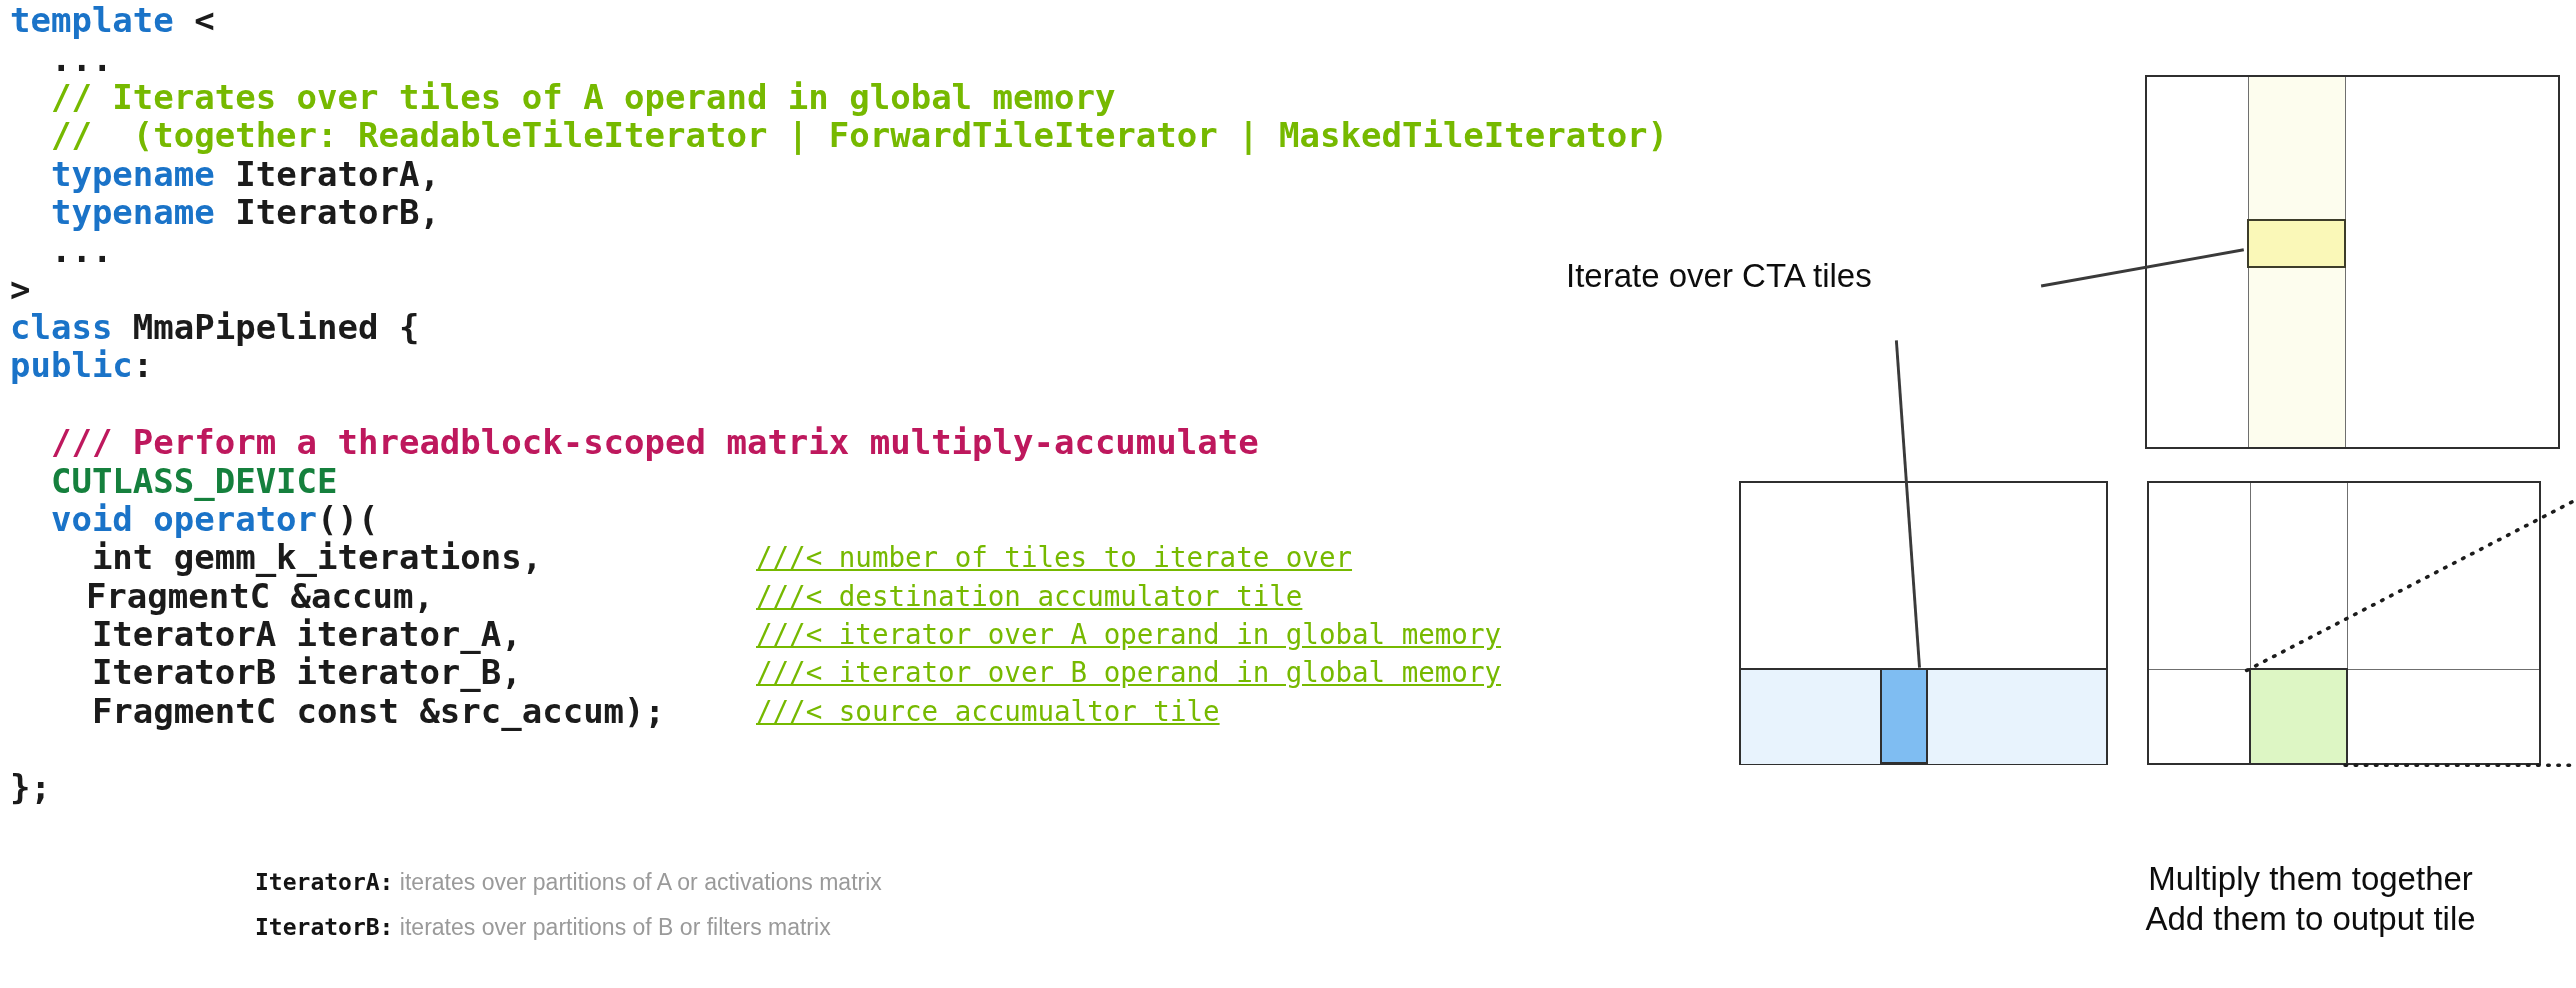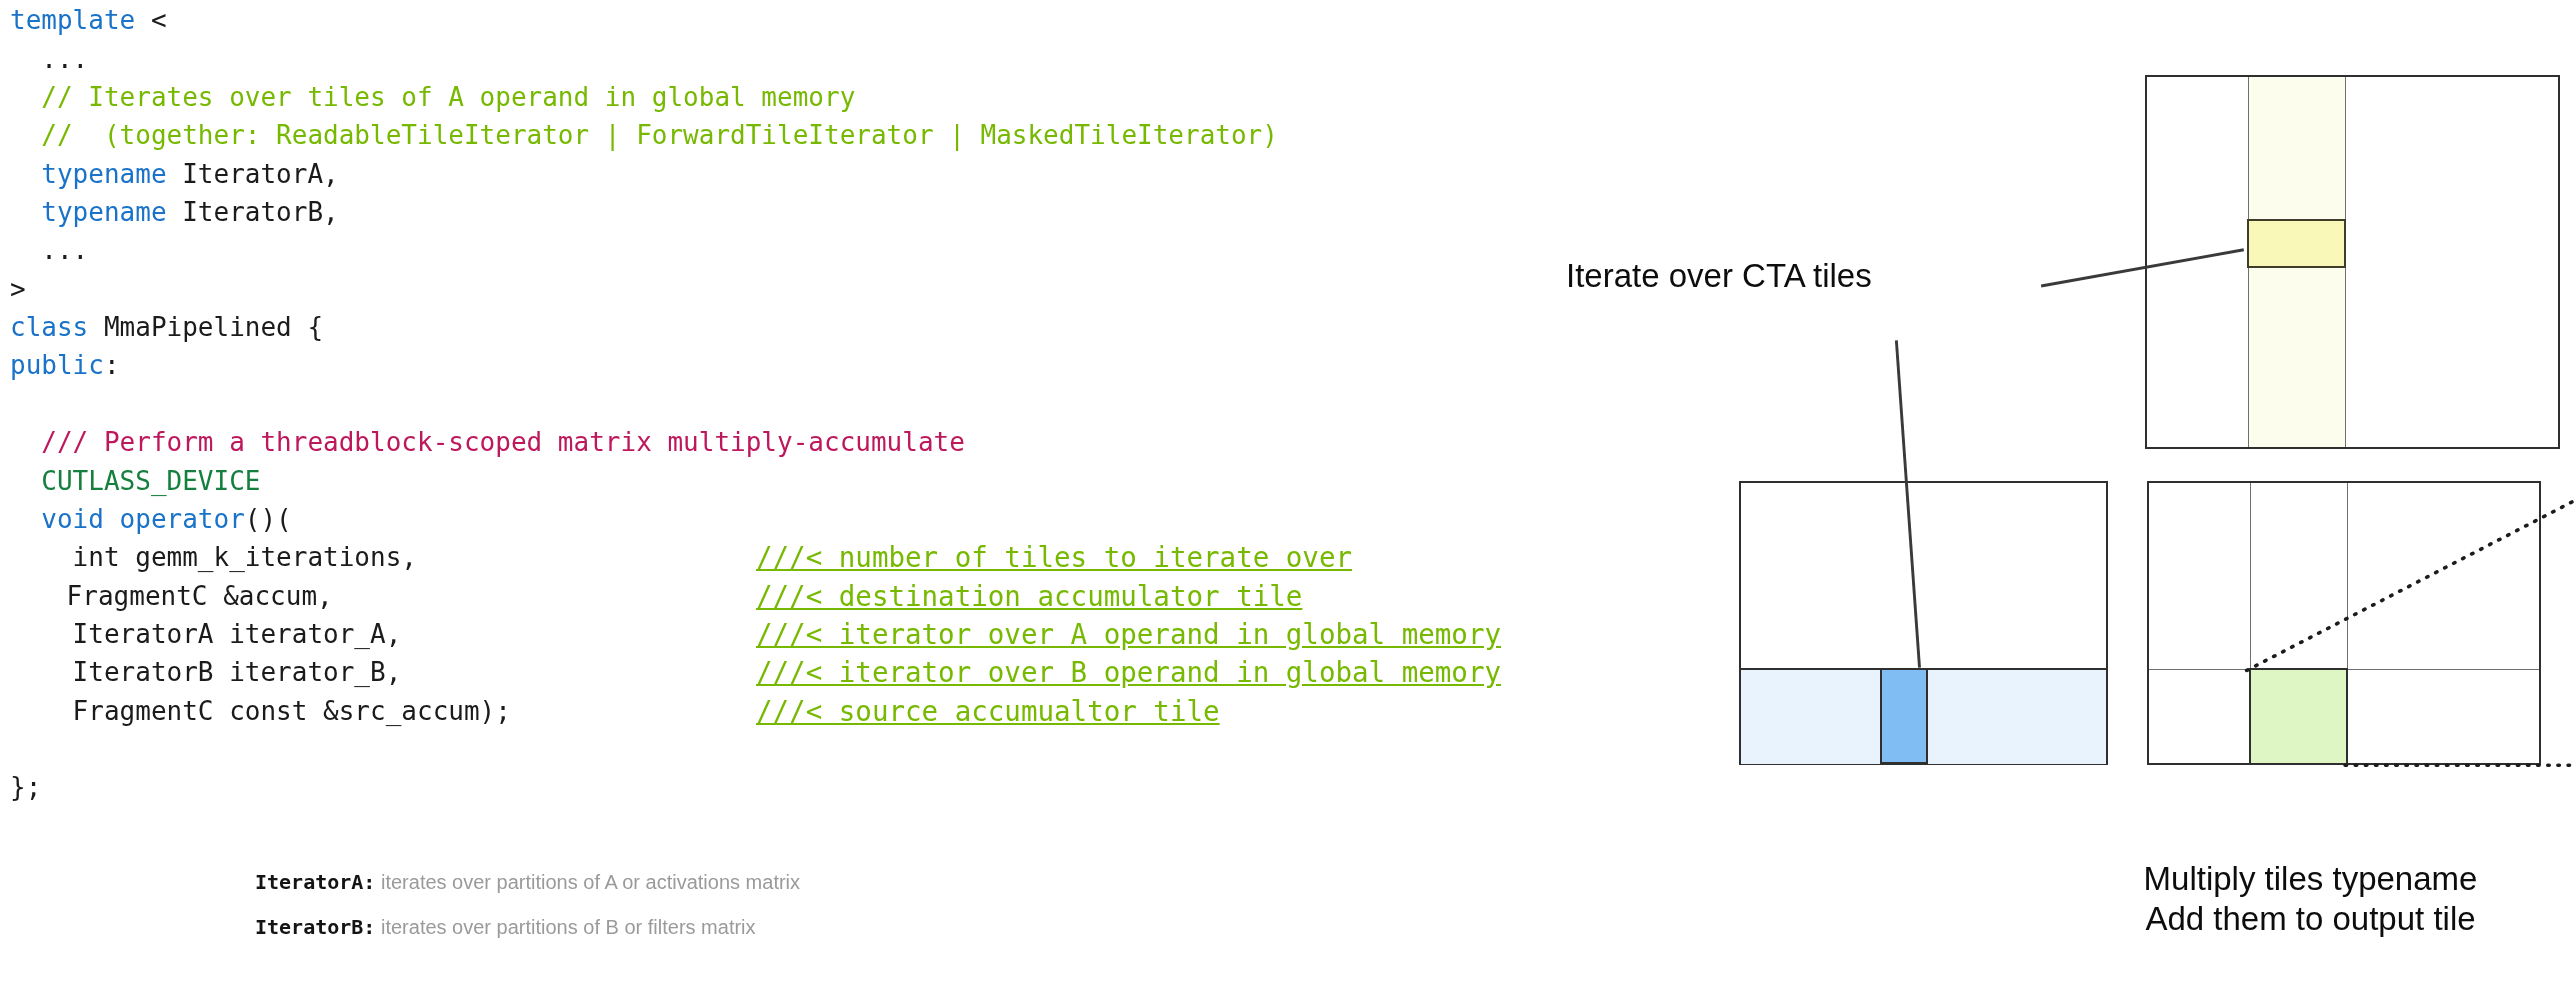--- a/index.html
+++ b/index.html
@@ -6,32 +6,33 @@
   body{width:2576px;height:989px;position:relative;overflow:hidden;
        font-family:"Liberation Sans",sans-serif;}
 
   
   #code-block{
     position:absolute; left:0px; top:0px; width:1701px; height:825px;
   }
   .code-line{
     position:absolute; left:0; white-space:pre;
     font-family:"DejaVu Sans Mono","Liberation Mono",monospace;
-    font-size:26px; line-height:27.5px; letter-spacing:0px;
+    font-size:34px; line-height:27.5px; letter-spacing:0px;
     color:#1b1b1b;
+    font-weight:bold;
   }
   .code-text{white-space:pre;}
   .cmt-col{position:absolute; white-space:pre; color:#76b900;
            font-family:"DejaVu Sans Mono","Liberation Mono",monospace;
            font-size:27.5px; line-height:27.5px;text-decoration:underline;}
 
   
   #legend{position:absolute; left:255px; top:860px; width:1158px;}
   .legend-row{
-    white-space:pre; font-size:20px; line-height:45px;
+    white-space:pre; font-size:23px; line-height:45px;
     font-family:"DejaVu Sans Mono","Liberation Mono",monospace;
   }
   .legend-key{color:#141414; font-weight:bold;}
   .legend-val{color:#9a9a9a; font-family:"Liberation Sans",sans-serif;}
 
   
   #diagram{position:absolute; left:0; top:0; width:2524px; height:989px;
            pointer-events:none;}
   .box{position:absolute; box-sizing:border-box;
        border:2.2px solid #2f2f2f; background:#ffffff;}
@@ -91,21 +92,21 @@
 
     <line x1="2620" y1="470" x2="2652" y2="922" stroke="#3a3a3a" stroke-width="4"></line>
 
     <line x1="3104" y1="926" x2="3556" y2="692" stroke="#1c1c1c" stroke-width="5" stroke-dasharray="2 12" stroke-linecap="round"></line>
 
     <line x1="3240" y1="1057" x2="3559" y2="1057" stroke="#1c1c1c" stroke-width="5" stroke-dasharray="2 12" stroke-linecap="round"></line>
   </svg>
 
   <div class="callout" style="left:1566px; top:255px;">Iterate over CTA tiles</div>
 
-  <div class="callout right" style="left:2079px; top:858px; width:463px;">Multiply tiles typename</div>
+  <div class="callout right" style="left:2079px; top:858px; width:463px;">Multiply them together</div>
   <div class="callout right" style="left:2079px; top:898px; width:463px;">Add them to output tile</div>
 </div>
 
 <div id="code-block">
     <div class="code-line" style="left: 10px; top: 7.2px;"><span class="code-text" style="color: rgb(26, 115, 200);">template</span><span class="code-text" style="color: rgb(27, 27, 27);"> &lt;</span></div>
     <div class="code-line" style="left: 10px; top: 46px;"><span class="code-text" style="color: rgb(27, 27, 27);">  ...</span></div>
     <div class="code-line" style="left: 10px; top: 84px;"><span class="code-text" style="color: rgb(118, 185, 0);">  // Iterates over tiles of A operand in global memory</span></div>
     <div class="code-line" style="left: 10px; top: 122px;"><span class="code-text" style="color: rgb(118, 185, 0);">  //  (together: ReadableTileIterator | ForwardTileIterator | MaskedTileIterator)</span></div>
     <div class="code-line" style="left: 10px; top: 161px;"><span class="code-text" style="color: rgb(27, 27, 27);">  </span><span class="code-text" style="color: rgb(26, 115, 200);">typename</span><span class="code-text" style="color: rgb(27, 27, 27);"> IteratorA,</span></div>
     <div class="code-line" style="left: 10px; top: 199px;"><span class="code-text" style="color: rgb(27, 27, 27);">  </span><span class="code-text" style="color: rgb(26, 115, 200);">typename</span><span class="code-text" style="color: rgb(27, 27, 27);"> IteratorB,</span></div>

